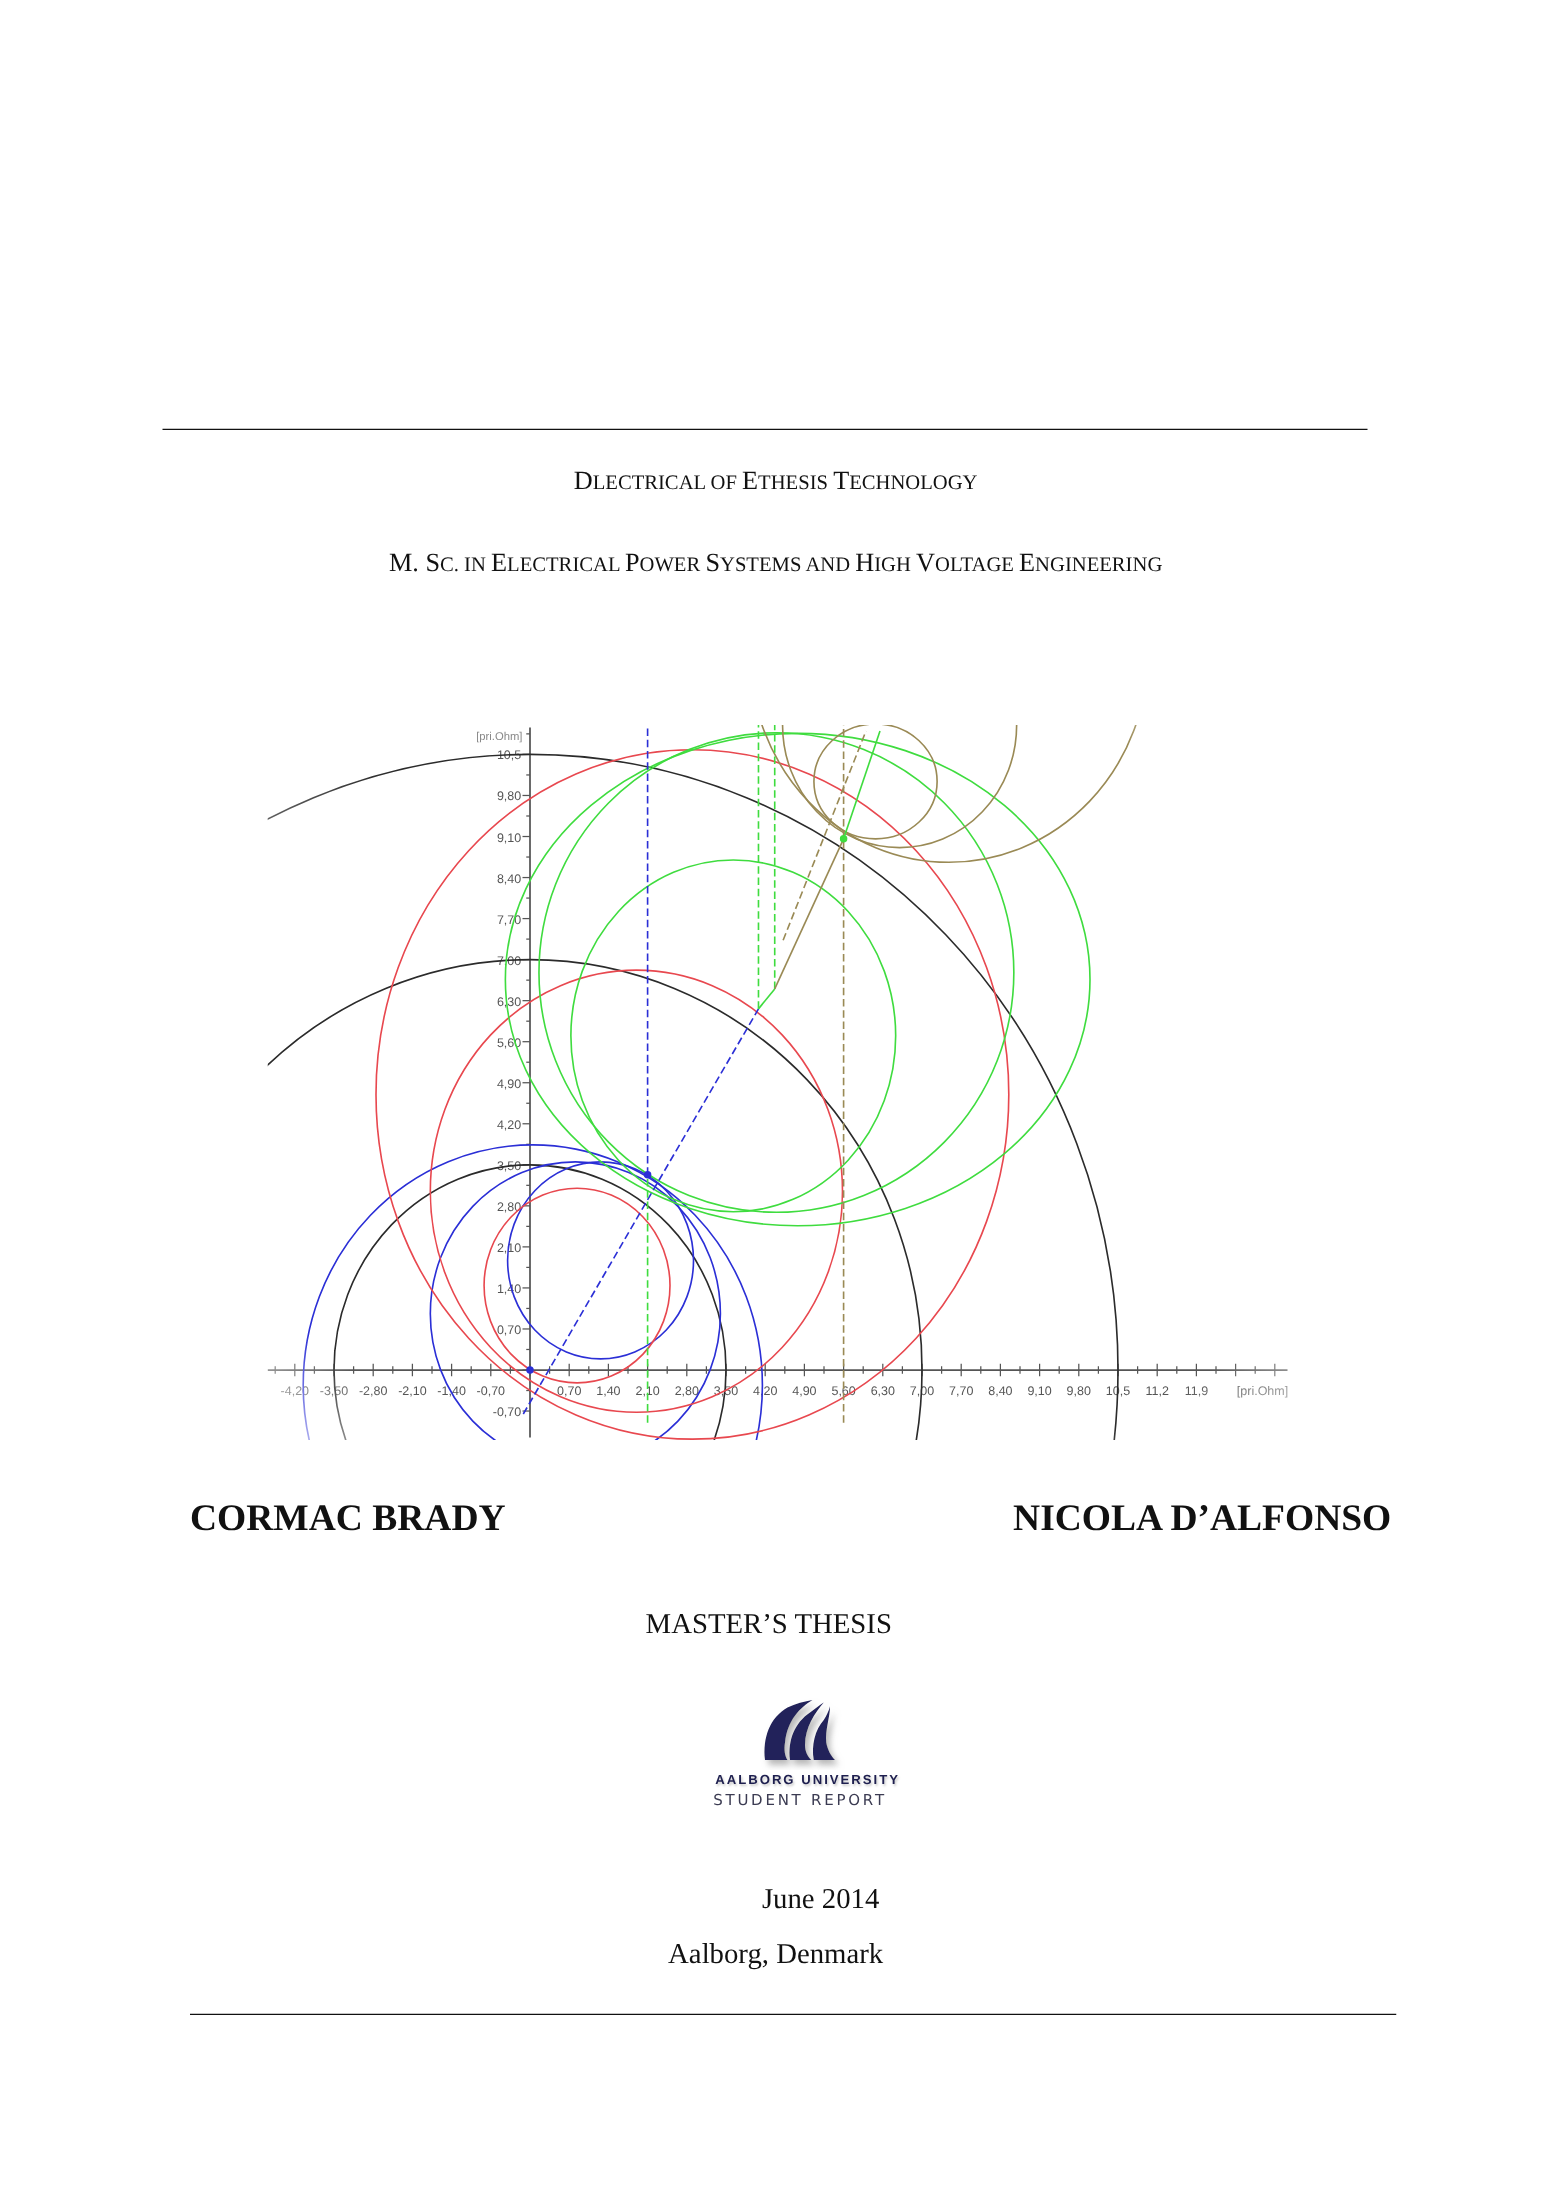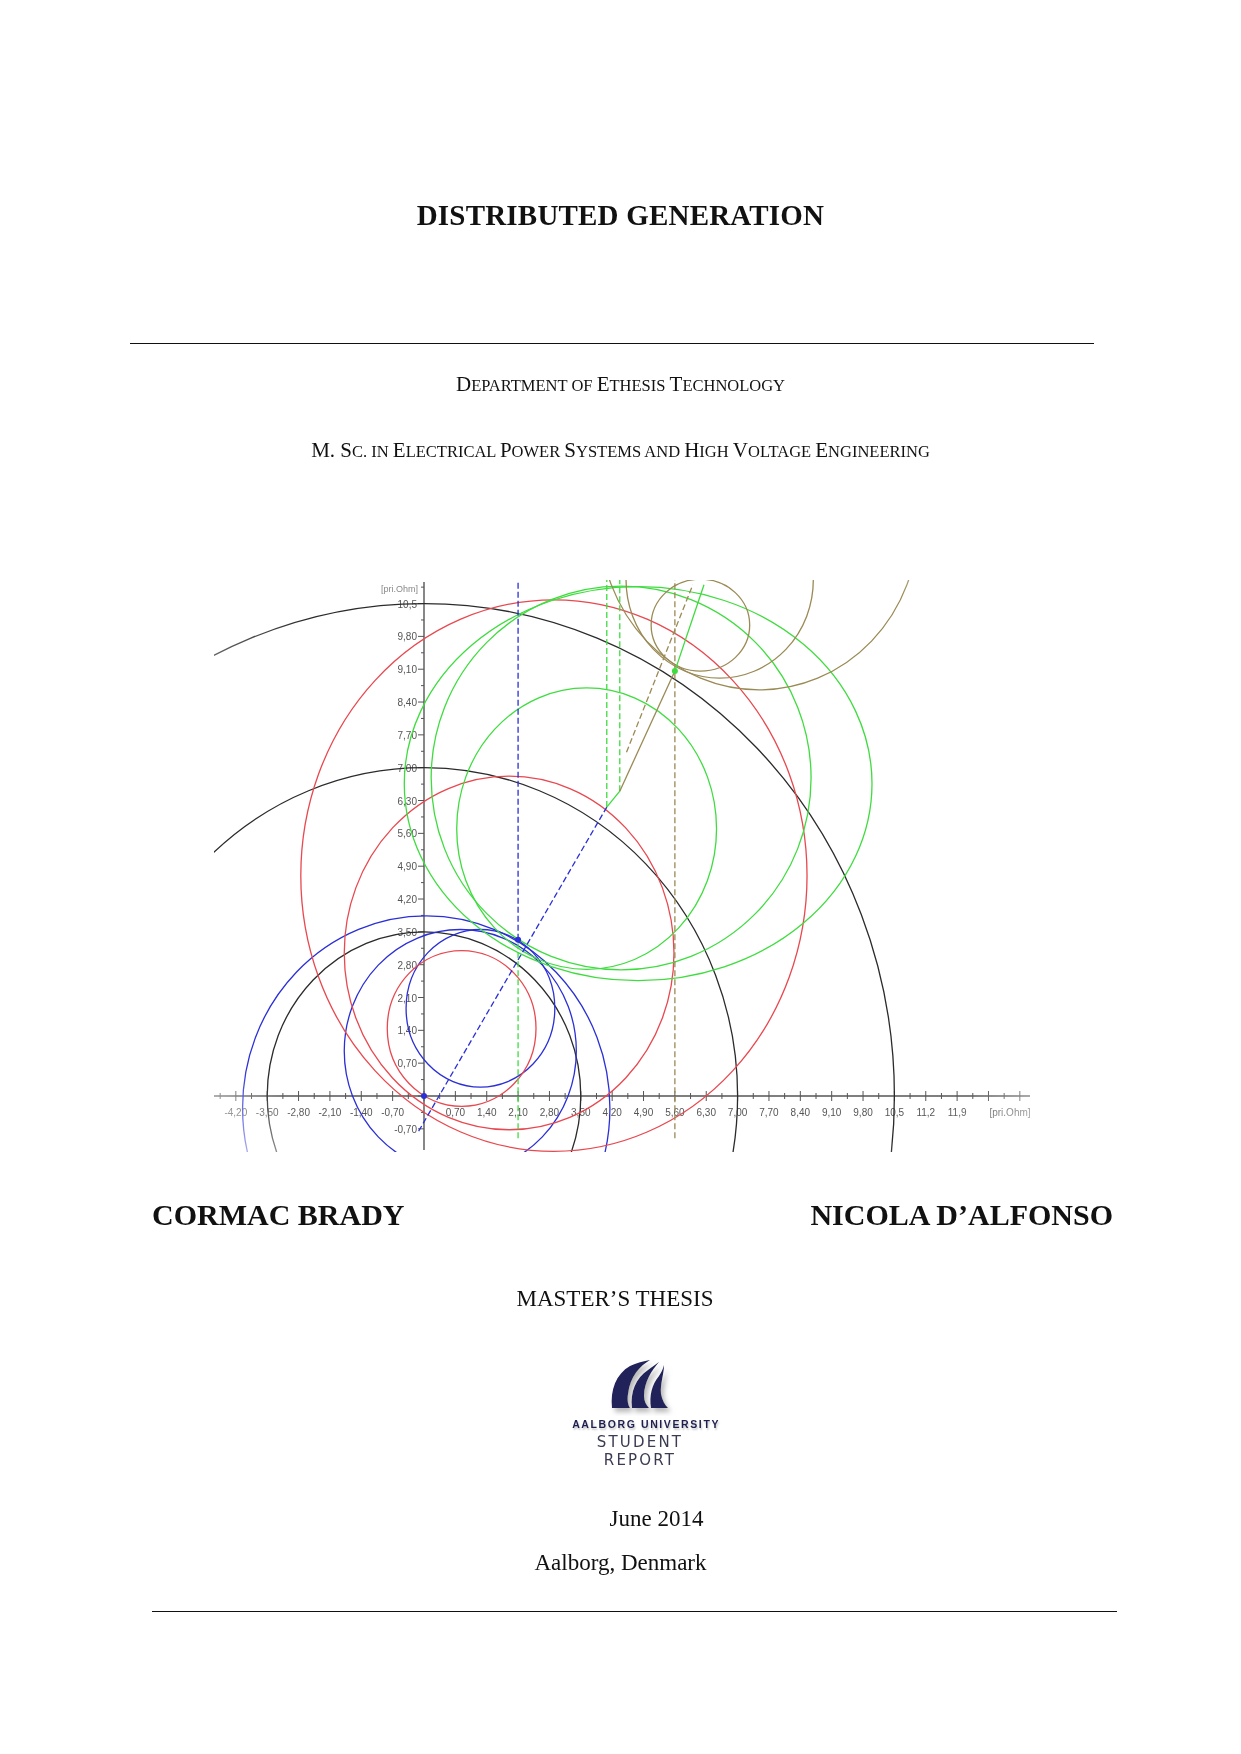--- a/index.html
+++ b/index.html
@@ -17,33 +17,32 @@
   .chart svg { width: 100%; height: 100%; display: block; }
   .author { top: 1198px; font-weight: bold; font-size: 30px; }
   .thesis { left: 0; width: 1230px; top: 1286px; text-align: center; font-size: 23px; }
   .logo { left: 560px; top: 1350px; width: 160px; height: 110px; }
   .logo .uni { position: absolute; left: 0; width: 160px; top: 68px; text-align: right;
                font-family: Liberation Sans, sans-serif; font-weight: bold;
                font-size: 10.5px; letter-spacing: 1.6px; color: #1e1f4f;
                text-shadow: 1px 2px 2px #c8c8c8; }
   .logo .rep { position: absolute; left: 0; width: 160px; top: 83px; text-align: center;
                font-family: "DejaVu Sans", "Liberation Sans", sans-serif;
-               font-size: 15px; letter-spacing: 2.2px; color: #3b3b52; }
+               font-size: 12px; letter-spacing: 2.2px; color: #3b3b52; }
   .date { left: 0; width: 1241px; text-align: center; font-size: 23px; }
 </style>
 </head>
 <body>
 
 <div class="abs title">
-  <div><span class="sc">DISTRIBUTED GENERATION</span></div>
 </div>
 
 <div class="abs rule" style="left:130px; top:343px; width:964px;"></div>
 
-<div class="abs subtitle" style="top:372px;"><span class="cap">D</span><span class="sc">EPARTMENT OF </span><span class="cap">E</span><span class="sc">THESIS </span><span class="cap">T</span><span class="sc">ECHNOLOGY</span></div>
+<div class="abs subtitle" style="top:372px;"><span class="cap">D</span><span class="sc">LECTRICAL OF </span><span class="cap">E</span><span class="sc">THESIS </span><span class="cap">T</span><span class="sc">ECHNOLOGY</span></div>
 
 <div class="abs subtitle" style="top:438px;"><span class="cap">M. S</span><span class="sc">C. IN </span><span class="cap">E</span><span class="sc">LECTRICAL </span><span class="cap">P</span><span class="sc">OWER </span><span class="cap">S</span><span class="sc">YSTEMS AND </span><span class="cap">H</span><span class="sc">IGH </span><span class="cap">V</span><span class="sc">OLTAGE </span><span class="cap">E</span><span class="sc">NGINEERING</span></div>
 
 <div class="abs chart">
   <svg id="chart-svg" viewBox="214 578 824 576" preserveAspectRatio="none" xmlns="http://www.w3.org/2000/svg">
       <defs>
         <clipPath id="plotclip">
           <rect x="214" y="580" width="824" height="572"></rect>
         </clipPath>
         <radialGradient id="vign" cx="50%" cy="50%" r="72%">

